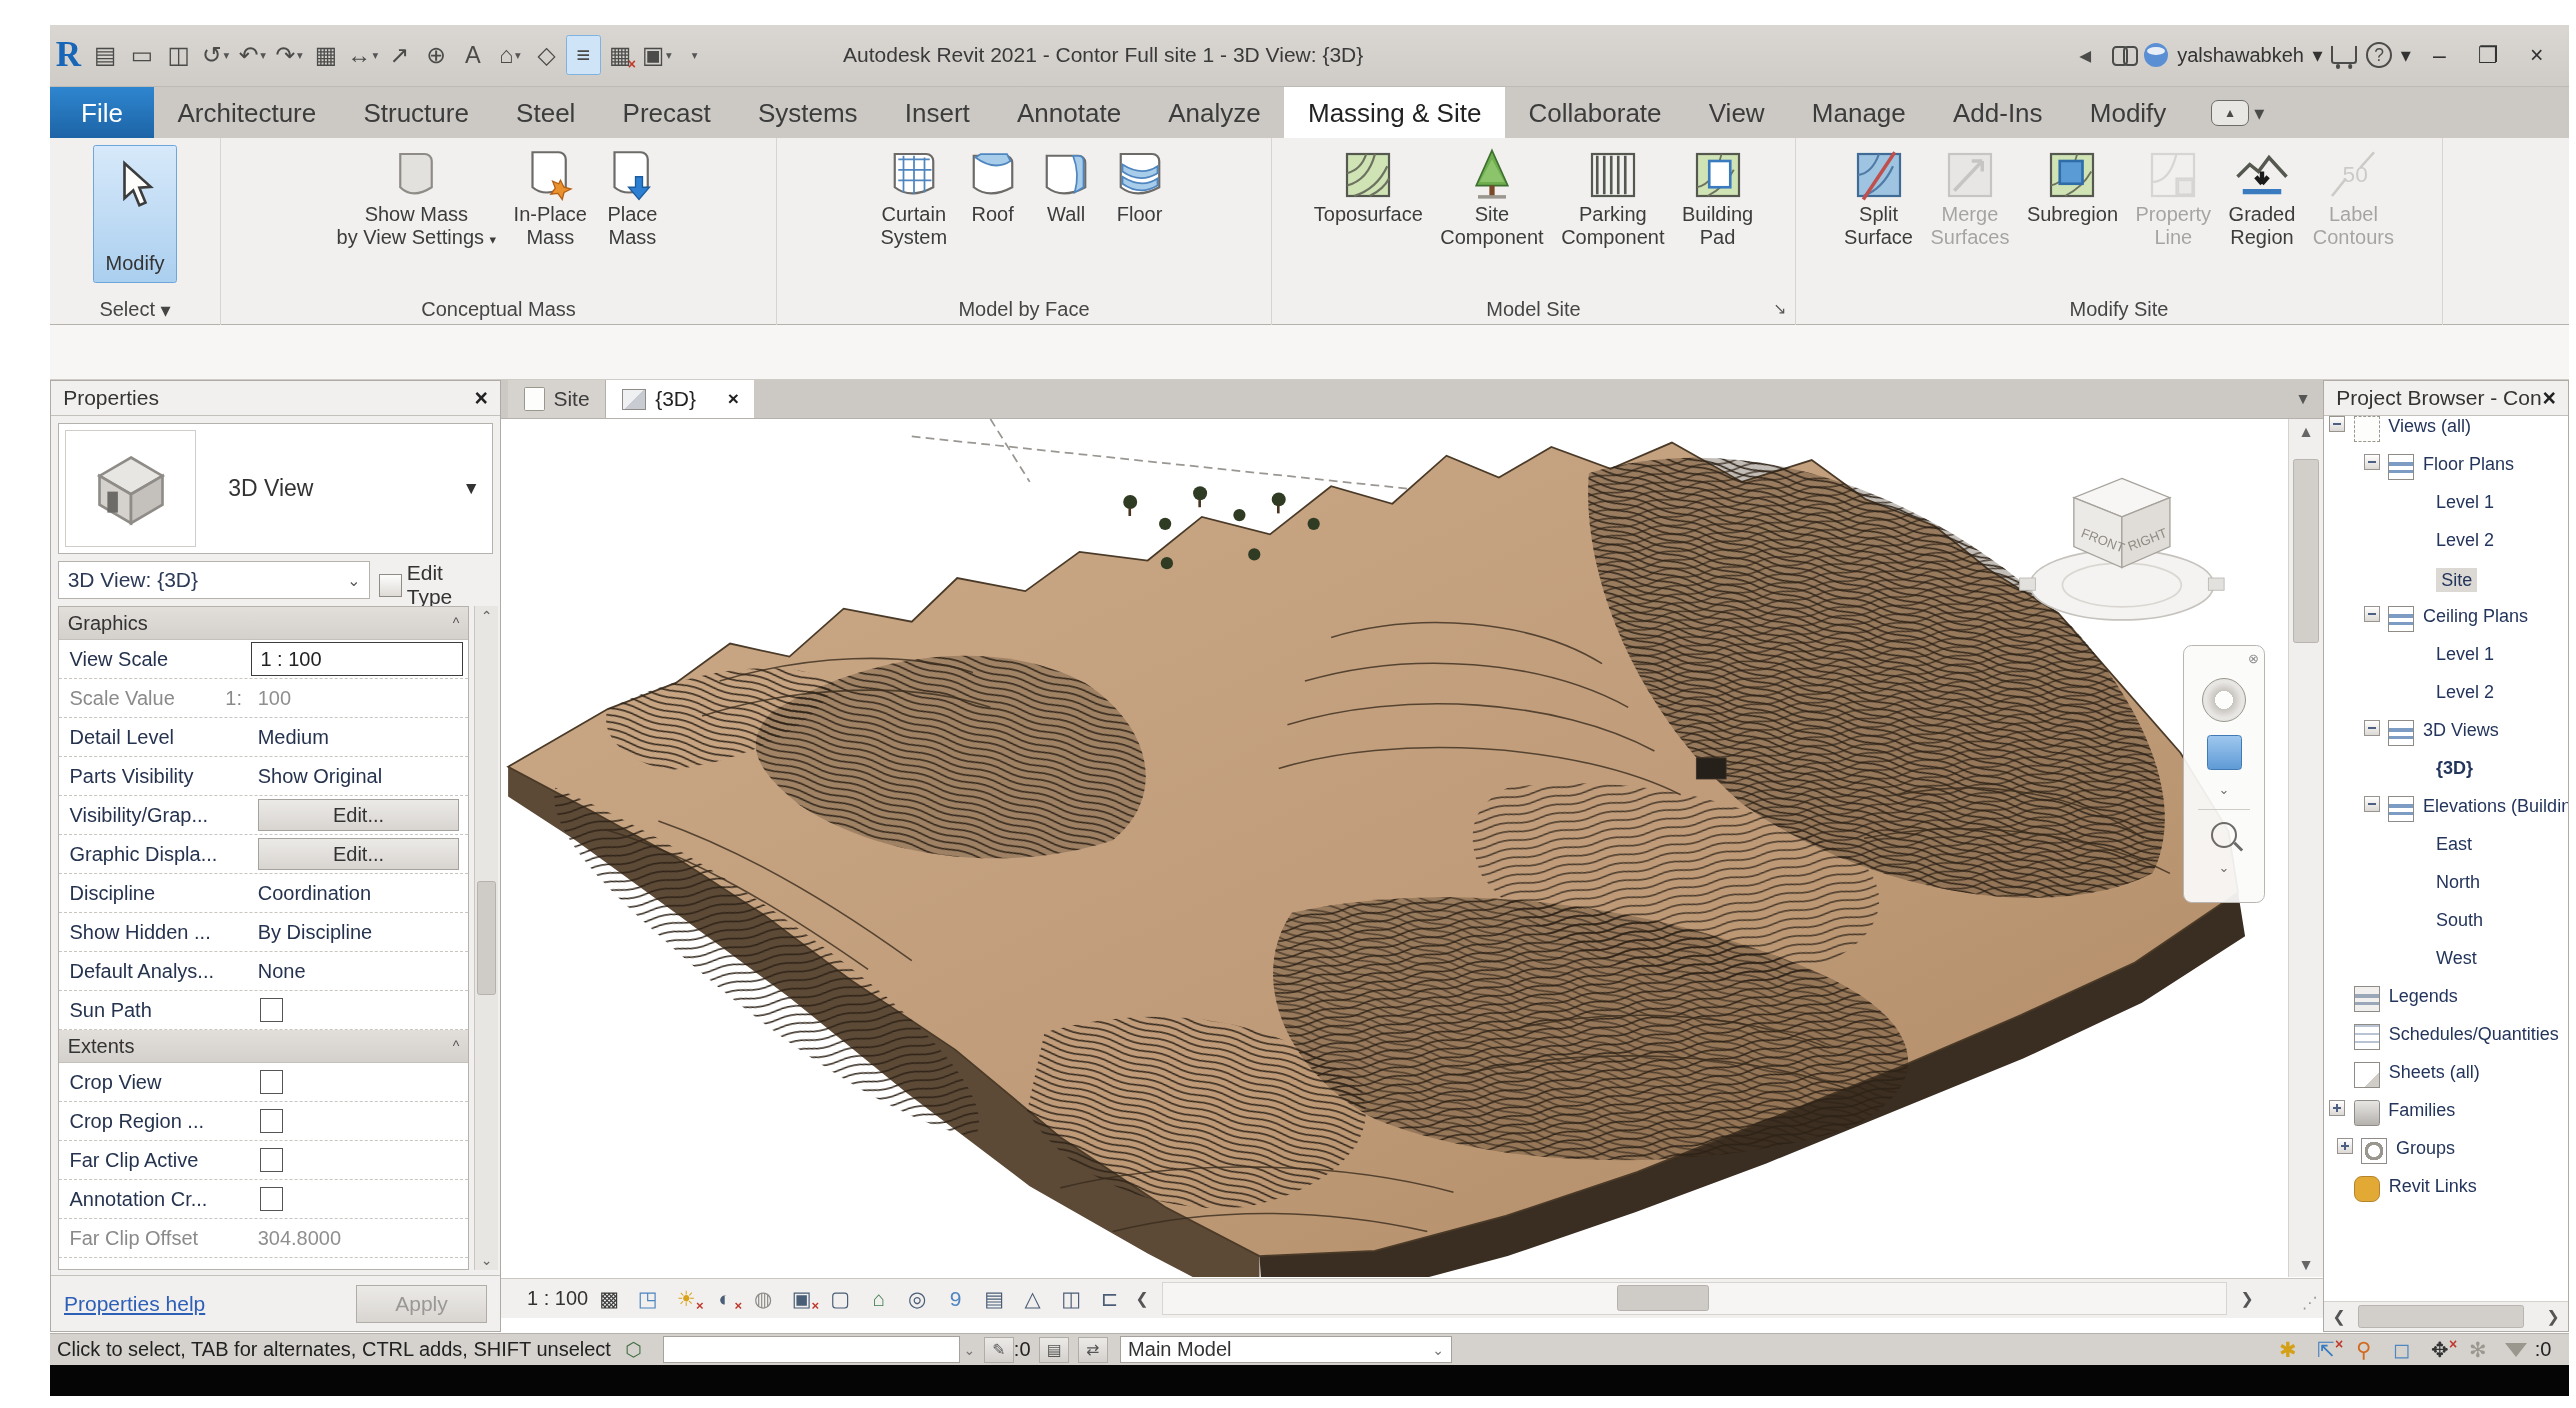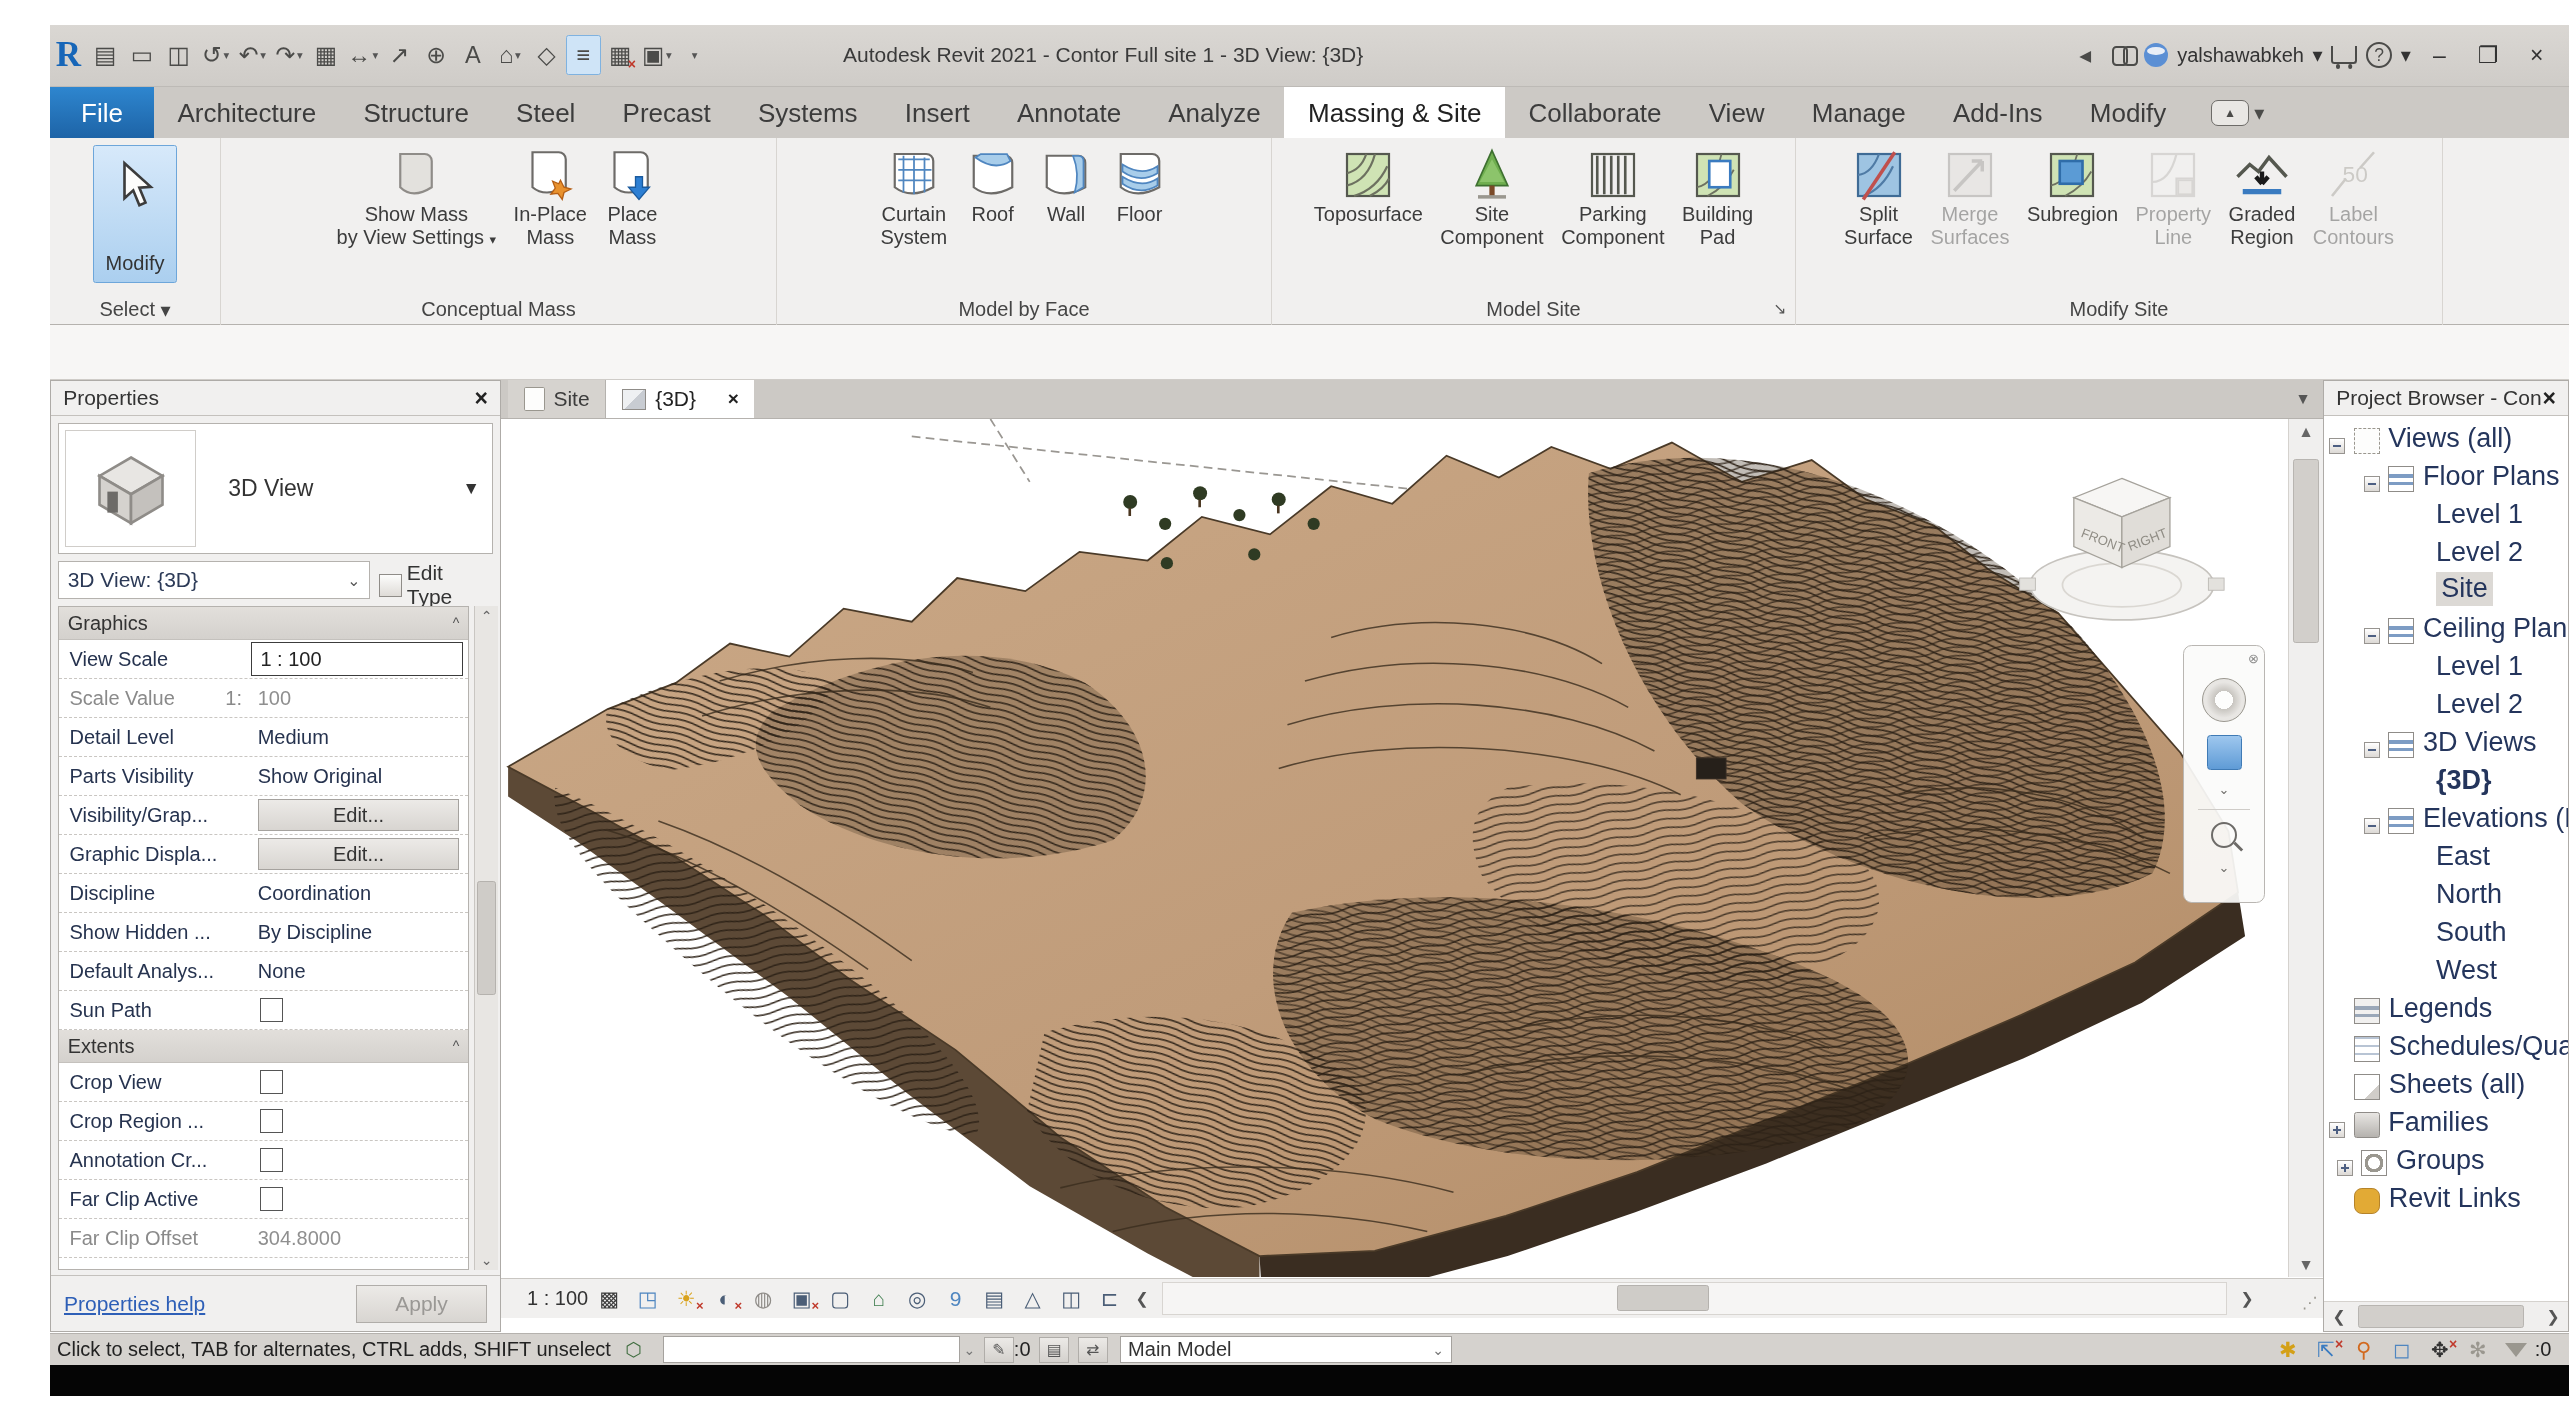--- a/index.html
+++ b/index.html
@@ -99,21 +99,21 @@
 #vcbscale{margin-left:26px;font-size:20px;color:#333;white-space:nowrap}
 .vci{width:35px;height:33px;margin-left:3.5px;display:flex;align-items:center;justify-content:center;font-size:21px;color:#4b5e77;position:relative}
 .vci .rx{position:absolute;right:0;bottom:1.7px;color:#c0392b;font-size:13px;font-weight:bold}
 #hsb{flex:1;height:33px;margin:0 5.2px;background:#f6f5f4;border:0.9px solid #d8d5d1;position:relative}
 #hsb .thumb{position:absolute;left:454px;top:1.7px;width:92px;height:26px;background:#cfccc8;border:0.9px solid #b5b2ae;border-radius:2.6px}
 .sarr{width:30px;height:33px;display:flex;align-items:center;justify-content:center;color:#555;font-size:15.7px}
 #grip{width:61px;height:33px;display:flex;align-items:flex-end;justify-content:flex-end;padding:3.5px;color:#9a978f;font-size:15.7px;letter-spacing:1.7px}
 
 #pbrowser{left:2323px;top:380px;width:246px;height:952px;background:#fff;border:0.9px solid #aeaba7}
 #pbrowser .phead{background:#f1f0ef}
-.trow{height:38px;display:flex;align-items:flex-end;white-space:nowrap;overflow:hidden;font-size:27px;color:#24355c}
+.trow{height:38px;display:flex;align-items:flex-start;white-space:nowrap;overflow:hidden;font-size:18px;color:#24355c}
 .trow.sel .lbl{background:#dcd9d5;padding:1.7px 5.2px}
 .trow.bold{font-weight:bold}
 .exp{flex:0 0 15.7px;height:15.7px;border:0.9px solid #979490;background:linear-gradient(#fff,#dcd9d5);position:relative;margin-right:8.7px}
 .exp:before{content:"";position:absolute;left:2.6px;right:2.6px;top:6.1px;height:1.7px;background:#4d5f82}
 .exp.plus:after{content:"";position:absolute;top:2.6px;bottom:2.6px;left:6.1px;width:1.7px;background:#4d5f82}
 .ti{flex:0 0 26px;height:26px;margin-right:8.7px;border:0.9px solid #8f8c88;background:#fff}
 .ti.views{border:1.7px dashed #9a978f;background:#fdfdfc}
 .ti.plan{background:linear-gradient(#fff 30%,#7d9cc4 30% 44%,#fff 44% 62%,#7d9cc4 62% 76%,#fff 76%)}
 .ti.legend{background:linear-gradient(#f1f0ef 30%,#9aa7b8 30% 44%,#f1f0ef 44% 62%,#9aa7b8 62% 76%,#f1f0ef 76%)}
 .ti.sched{background:repeating-linear-gradient(0deg,#fff 0 6.1px,#b8c4d4 6.1px 7.9px),repeating-linear-gradient(90deg,#fff 0 7px,#b8c4d4 7px 8.7px)}
@@ -461,25 +461,25 @@
         </div>
       <div class="prow">
           <span class="plab">Crop View</span>
           <span class="cbx"></span>
         </div>
       <div class="prow">
           <span class="plab">Crop Region ...</span>
           <span class="cbx"></span>
         </div>
       <div class="prow">
+          <span class="plab">Far Clip Active</span>
+          <span class="cbx"></span>
+        </div>
+      <div class="prow">
           <span class="plab">Annotation Cr...</span>
-          <span class="cbx"></span>
-        </div>
-      <div class="prow">
-          <span class="plab">Far Clip Active</span>
           <span class="cbx"></span>
         </div>
       <div class="prow">
           <span class="plab muted">Far Clip Offset</span>
           <span class="pval gray">304.8000</span>
         </div>
     </div>
     <div id="pscroll">
         <span>⌃</span>
         <span class="thumb"></span>

